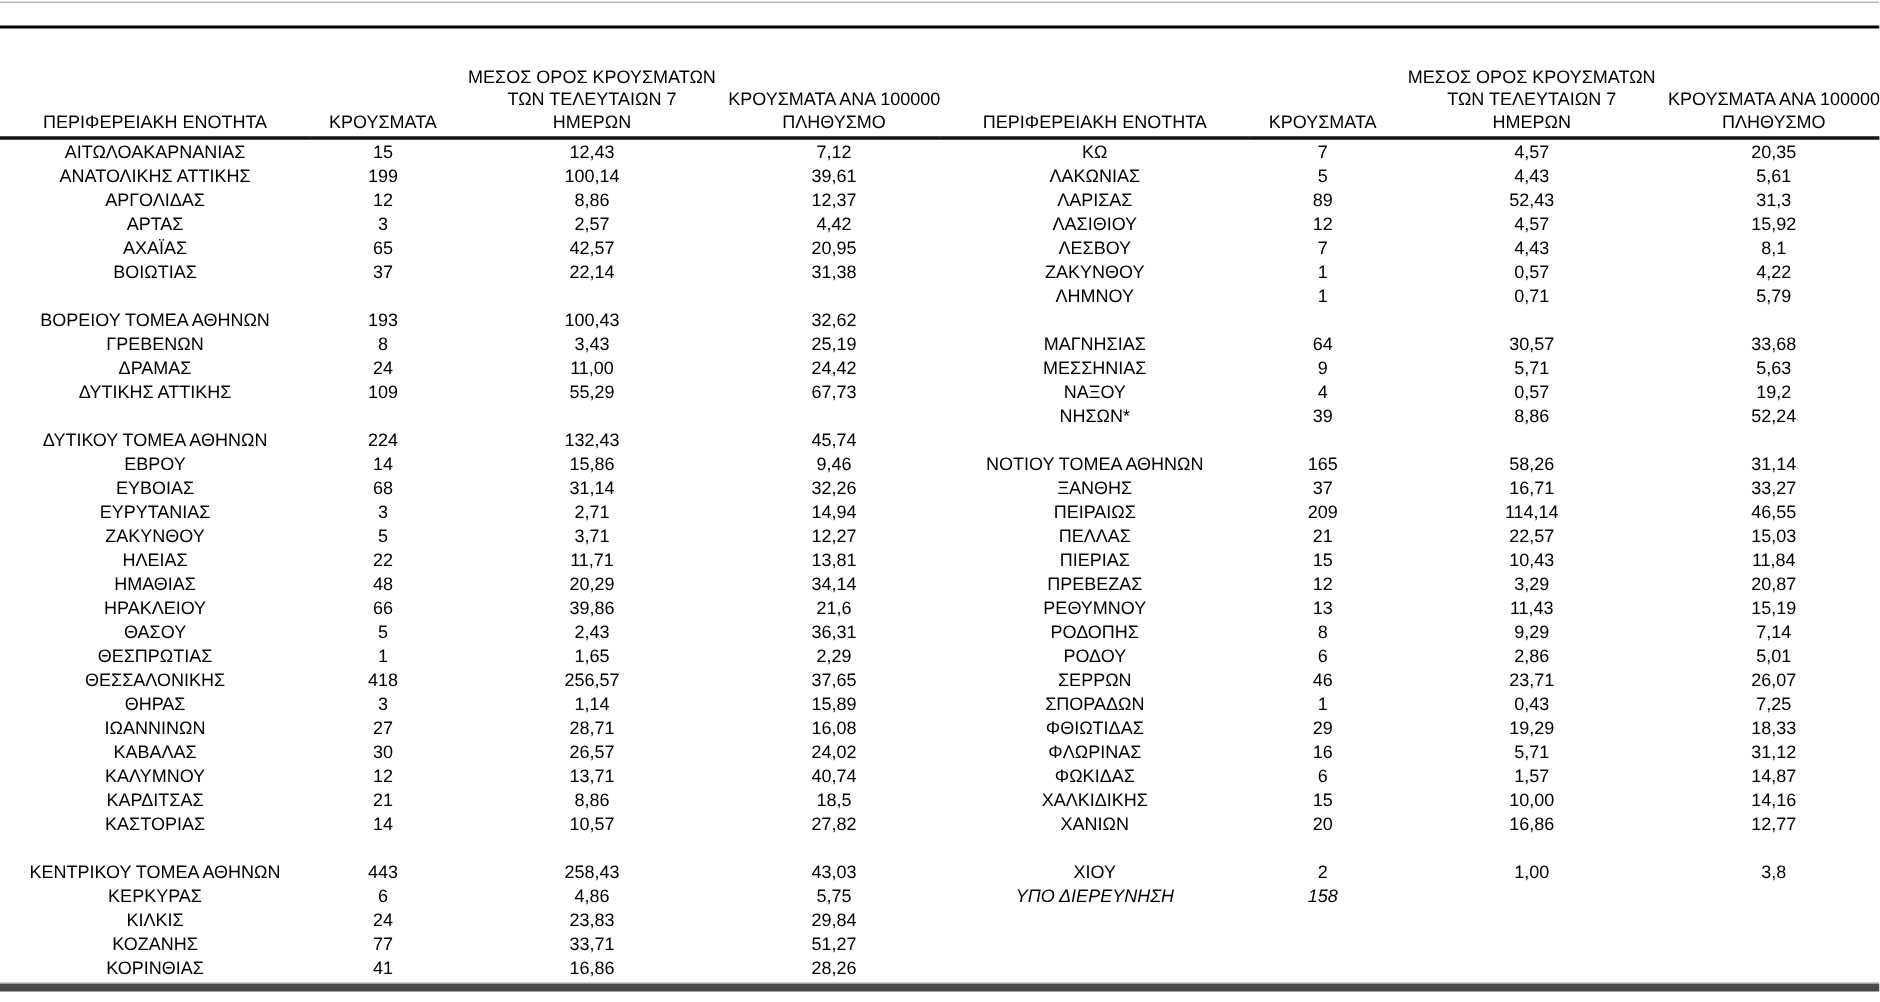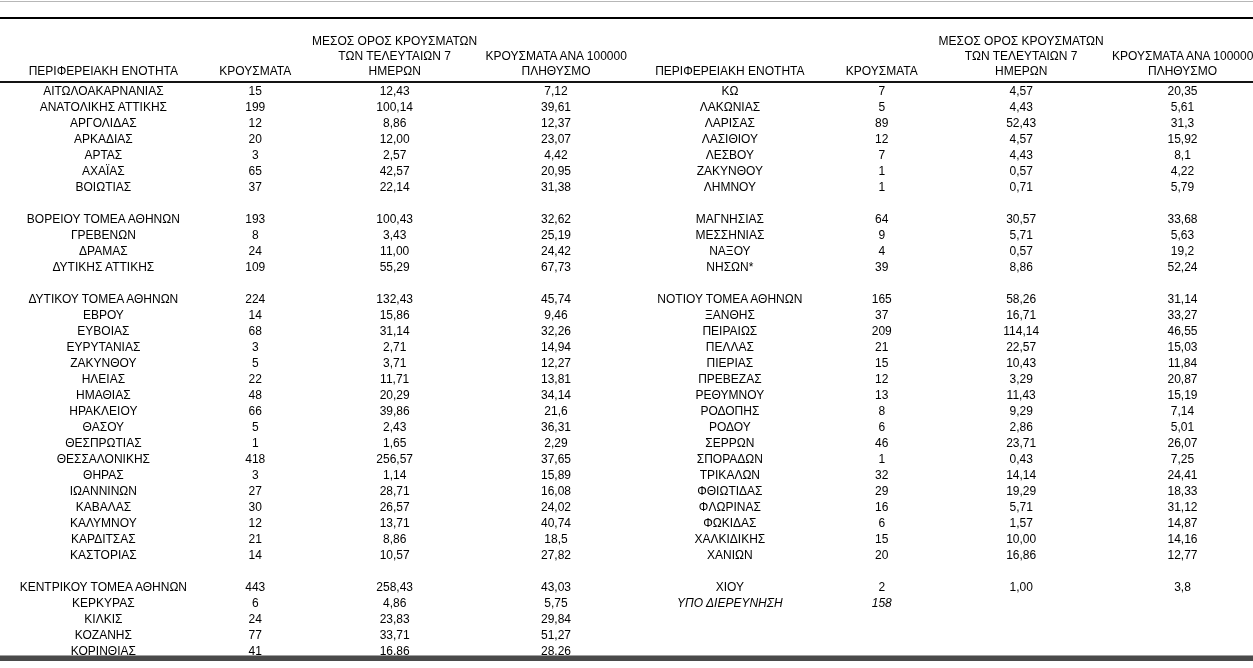--- a/index.html
+++ b/index.html
@@ -27,21 +27,21 @@
   table {
     width: 100%;
     border-collapse: collapse;
     table-layout: fixed;
   }
   col.c-name    { width: 33%; }
   col.c-cases   { width: 15.5%; }
   col.c-avg     { width: 29%; }
   col.c-per100k { width: 22.5%; }
   thead th {
-    height: 63px;
+    height: 73px;
     vertical-align: bottom;
     text-align: center;
     font-weight: normal;
     font-size: 12px;
     line-height: 15px;
     padding: 0 0 2px 0;
     border-bottom: 2px solid #141414;
     white-space: nowrap;
     overflow: visible;
   }
@@ -108,26 +108,20 @@
             <td>100,14</td>
             <td>39,61</td>
           </tr>
           <tr>
             <td>ΑΡΓΟΛΙΔΑΣ</td>
             <td>12</td>
             <td>8,86</td>
             <td>12,37</td>
           </tr>
           <tr>
-            <td>ΑΡΚΑΔΙΑΣ</td>
-            <td>20</td>
-            <td>12,00</td>
-            <td>23,07</td>
-          </tr>
-          <tr>
             <td>ΑΡΤΑΣ</td>
             <td>3</td>
             <td>2,57</td>
             <td>4,42</td>
           </tr>
           <tr>
             <td>ΑΧΑΪΑΣ</td>
             <td>65</td>
             <td>42,57</td>
             <td>20,95</td>
@@ -482,26 +476,20 @@
             <td>23,71</td>
             <td>26,07</td>
           </tr>
           <tr>
             <td>ΣΠΟΡΑΔΩΝ</td>
             <td>1</td>
             <td>0,43</td>
             <td>7,25</td>
           </tr>
           <tr>
-            <td>ΤΡΙΚΑΛΩΝ</td>
-            <td>32</td>
-            <td>14,14</td>
-            <td>24,41</td>
-          </tr>
-          <tr>
             <td>ΦΘΙΩΤΙΔΑΣ</td>
             <td>29</td>
             <td>19,29</td>
             <td>18,33</td>
           </tr>
           <tr>
             <td>ΦΛΩΡΙΝΑΣ</td>
             <td>16</td>
             <td>5,71</td>
             <td>31,12</td>

